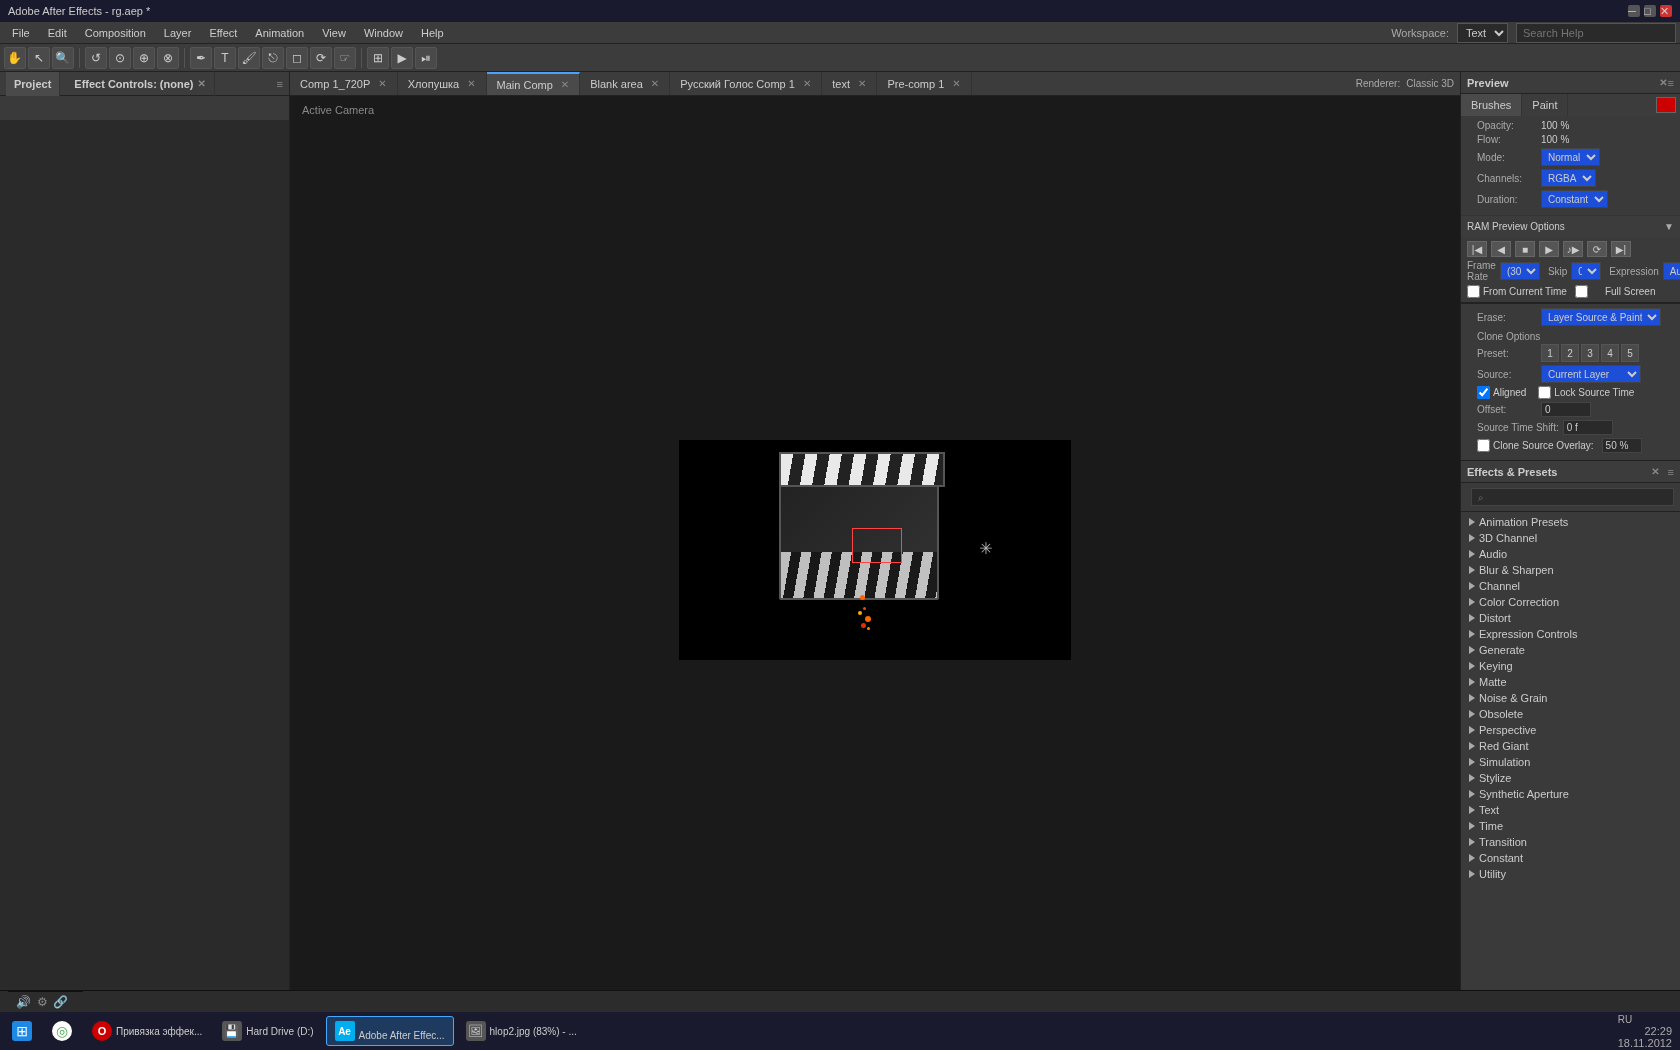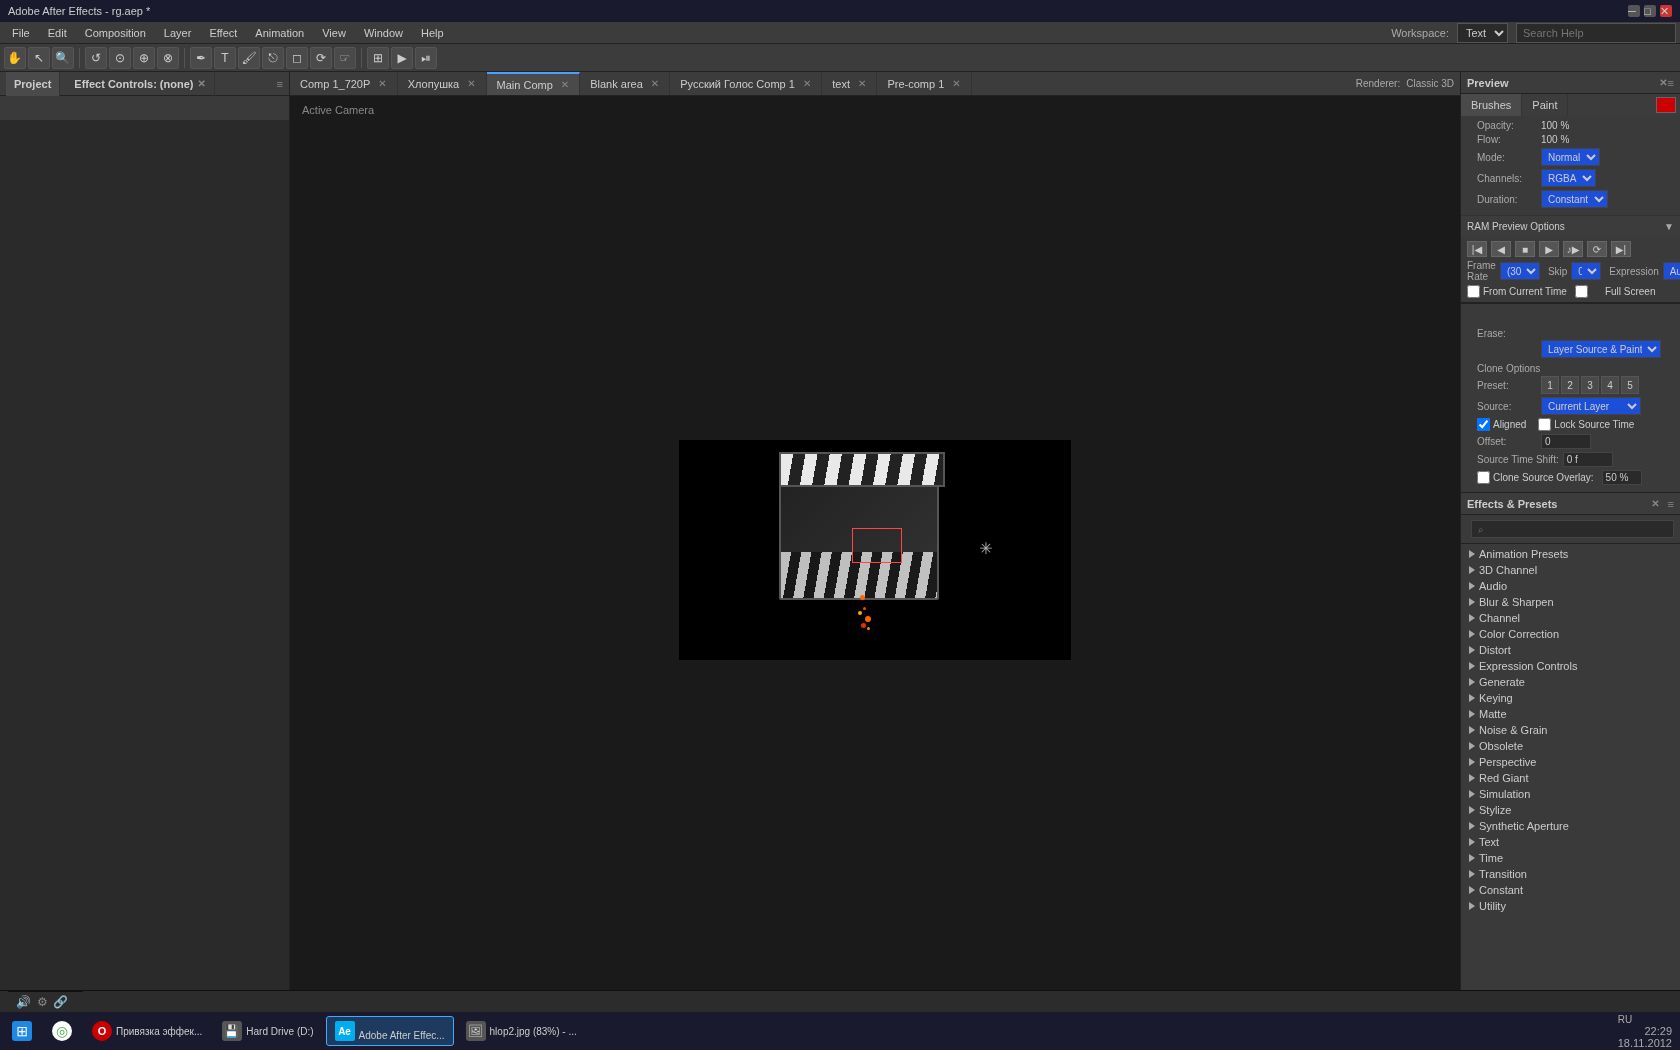--- a/index.html
+++ b/index.html
@@ -794,21 +794,21 @@
             <span>Full Screen</span>
           </label>
         </div>
       </div>
     </div>
 
     <div id="paint-section">
       <div class="paint-controls">
         <div class="paint-row">
           <span class="paint-label">Erase:</span>
-          <select class="select-small" style="width:120px;margin-top:32px;">
+          <select class="select-small" style="width:120px;">
             <option>Layer Source &amp; Paint</option>
           </select>
         </div>
         <div style="font-size:10px; color:#aaa; padding:2px 0;">Clone Options</div>
         <div class="paint-row">
           <span class="paint-label">Preset:</span>
           <div style="display:flex; gap:2px;">
             <div class="tl-btn">1</div>
             <div class="tl-btn">2</div>
             <div class="tl-btn">3</div>

